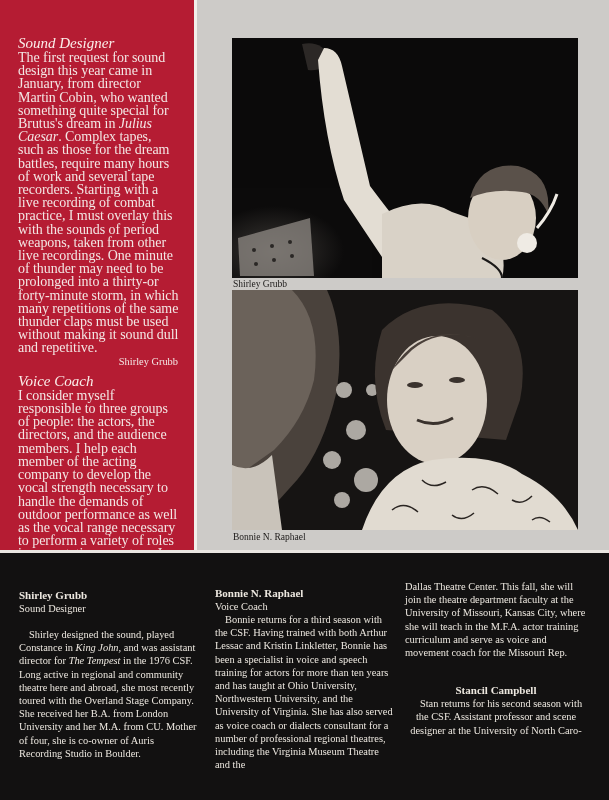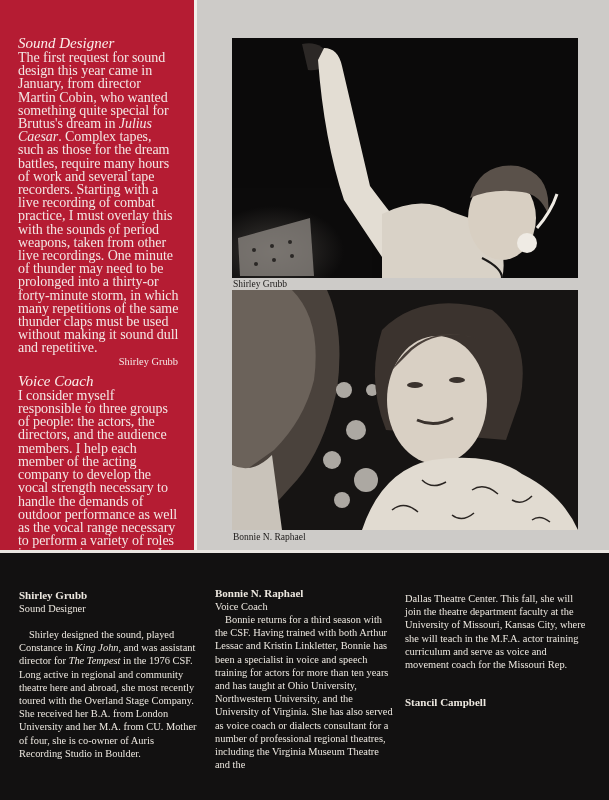--- a/index.html
+++ b/index.html
@@ -40,26 +40,26 @@
 
   .bottom-rule { position: absolute; left: 0; top: 550px; width: 609px; height: 3px; background: #e9e6e1; }
 
   .bottom-area {
     position: absolute; left: 0; top: 553px; width: 609px; height: 247px; background: #121111;
     color: #ece7df;
   }
   .col { position: absolute; top: 36px; font-size: 10.4px; line-height: 13.2px; }
   .col-1 { left: 19px; width: 180px; }
   .col-2 { left: 215px; width: 178px; top: 34px; }
-  .col-3 { left: 405px; width: 182px; top: 39px; }
+  .col-3 { left: 405px; width: 182px; top: 27px; }
   .col h3 { font-size: 11px; font-weight: bold; line-height: 13px; }
   .col .role { font-size: 10.4px; line-height: 13px; }
   .col p.indent { text-indent: 10px; }
   .col-1 .role { margin-bottom: 13px; }
-  .col-3 .bio2 { margin-top: 25px; }
+  .col-3 .bio2 { margin-top: 25px; text-align: center; }
 
   
   svg { display: block; }
 </style>
 </head>
 <body>
 
 <div class="top-area">
 
   <aside class="red-panel">
@@ -153,15 +153,16 @@
   <div class="col col-2">
     <h3>Bonnie N. Raphael</h3>
     <div class="role">Voice Coach</div>
     <p class="indent">Bonnie returns for a third season with the CSF. Having trained with both Arthur Lessac and Kristin Linkletter, Bonnie has been a specialist in voice and speech training for actors for more than ten years and has taught at Ohio University, Northwestern University, and the University of Virginia. She has also served as voice coach or dialects consultant for a number of professional regional theatres, including the Virginia Museum Theatre and the</p>
   </div>
 
   <div class="col col-3">
     <p>Dallas Theatre Center. This fall, she will join the theatre department faculty at the University of Missouri, Kansas City, where she will teach in the M.F.A. actor training curriculum and serve as voice and movement coach for the Missouri Rep.</p>
     <div class="bio2">
       <h3>Stancil Campbell</h3>
+      <p class="indent">Stan returns for his second season with the CSF. Assistant professor and scene designer at the University of North Caro-</p>
     </div>
   </div>
 </div>
 
 </body></html>

